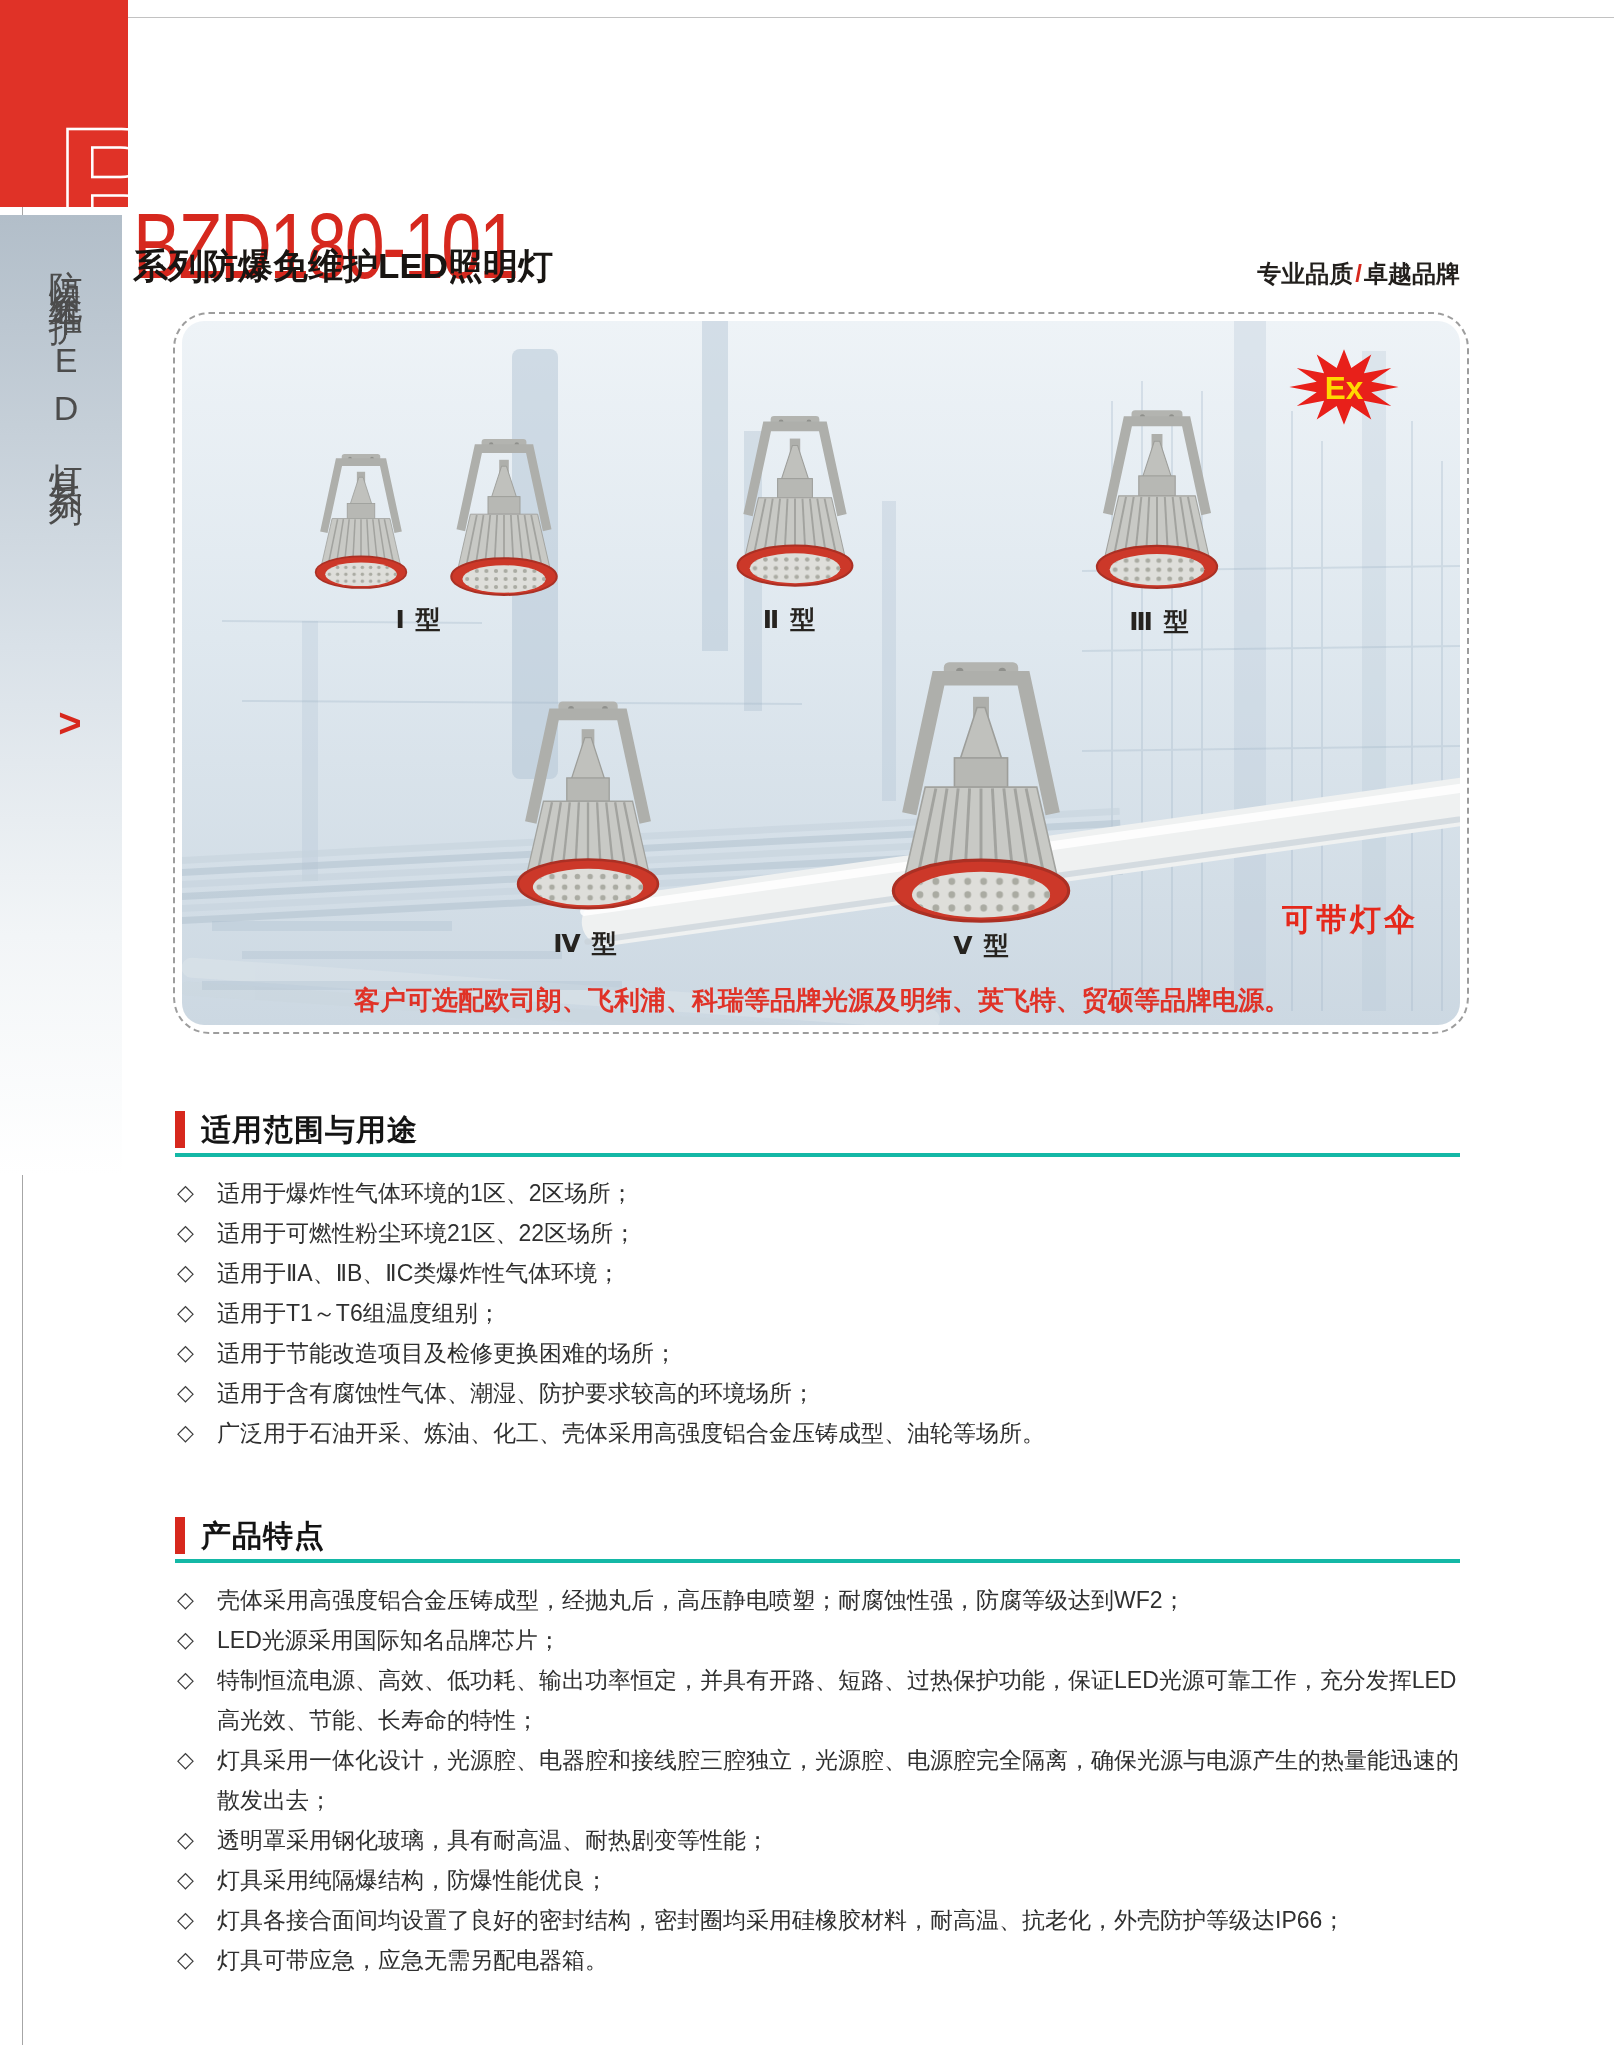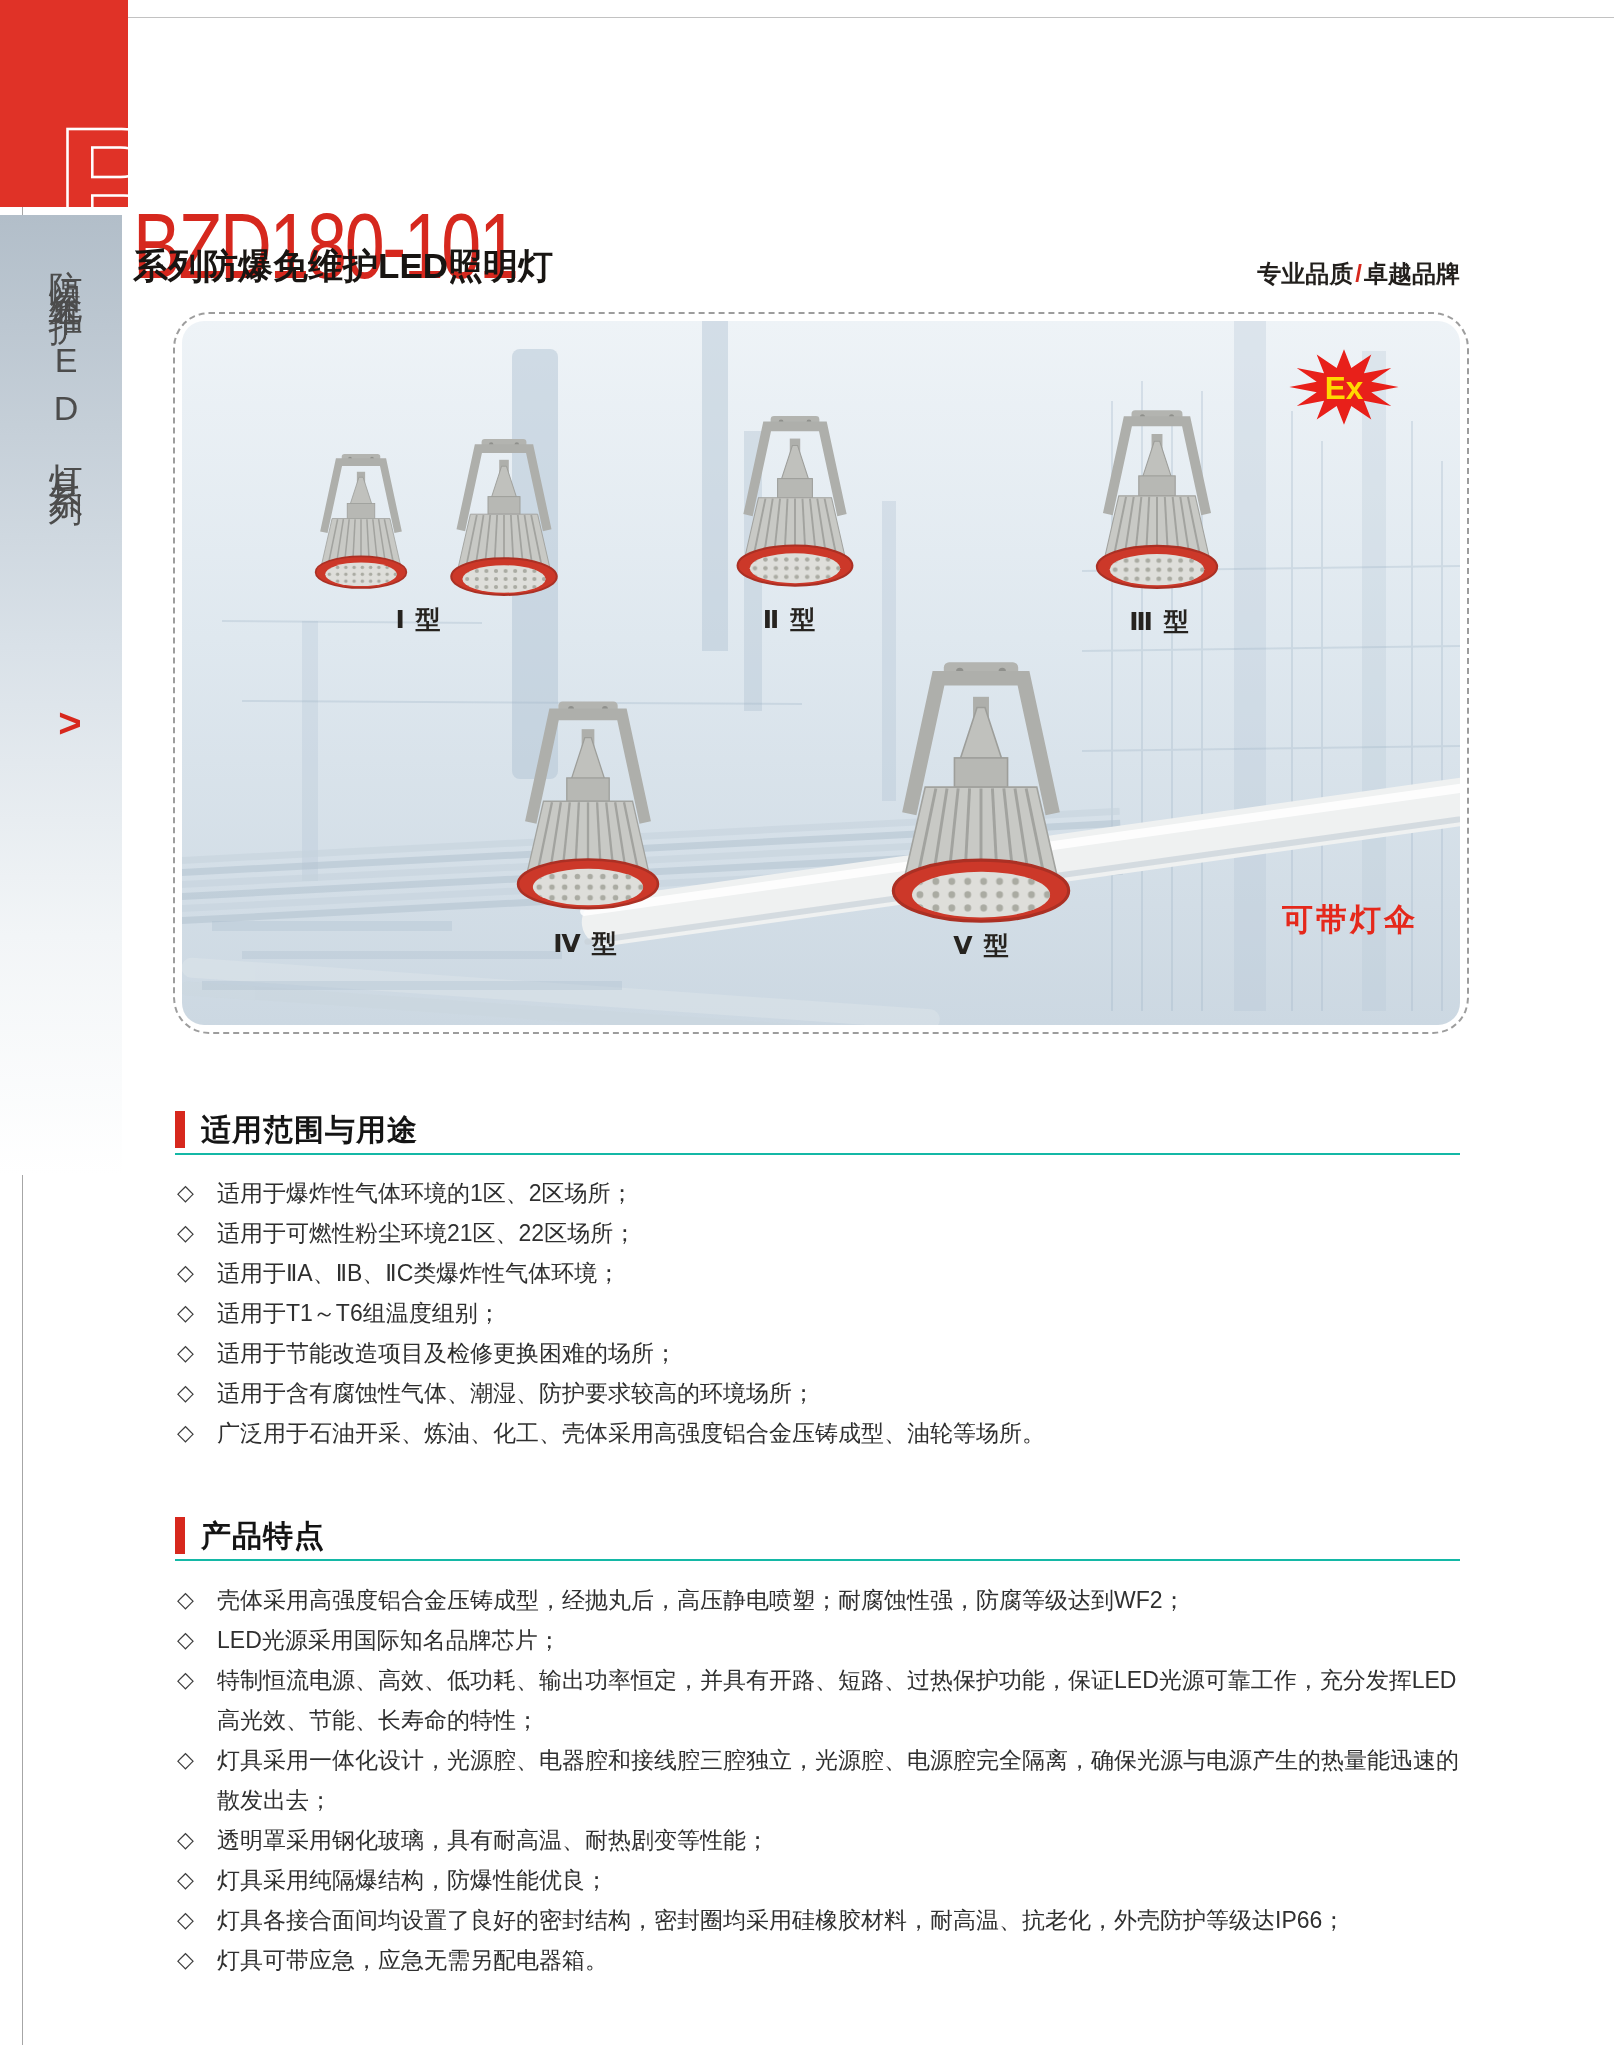--- a/index.html
+++ b/index.html
@@ -39,21 +39,21 @@
   .lamp{position:absolute;}
   .lamp-label{position:absolute;transform:translate(-50%,0);font-size:25px;font-weight:700;color:#26231f;
               white-space:nowrap;letter-spacing:2px;}
   .ex-badge{position:absolute;left:1104px;top:24px;width:116px;height:84px;}
   .umbrella{position:absolute;left:1168px;top:578px;transform:translate(-50%,0);
             color:#e5281b;font-size:31px;font-weight:800;letter-spacing:3px;white-space:nowrap;}
   .brands{position:absolute;left:70px;top:662px;width:1140px;text-align:center;
           color:#e03227;font-size:26px;font-weight:600;white-space:nowrap;}
 
   
-  .sec-head{position:absolute;left:175px;width:1285px;height:43px;border-bottom:2px solid #14b8a6;}
+  .sec-head{position:absolute;left:175px;width:1285px;height:43px;border-bottom:4px solid #14b8a6;}
   .sec-bar{position:absolute;left:0;top:1px;width:10px;height:37px;background:#d7281d;}
   .sec-title{position:absolute;left:26px;top:0;margin:0;font-size:30px;font-weight:700;color:#141414;
              line-height:39px;letter-spacing:1px;}
 
   .blist{position:absolute;left:175px;width:1285px;margin:0;padding:0;list-style:none;}
   .blist li{position:relative;padding-left:42px;font-size:23px;line-height:40px;color:#2f2f2f;}
   .blist .dm{position:absolute;left:2px;top:0;font-size:22px;color:#3d3d3d;}
 </style>
 </head>
 <body>
@@ -198,20 +198,21 @@
           <use href="#lampSym"></use>
         </svg>
 
       <div class="lamp-label" style="left:237px;top:282px">Ⅰ 型</div>
       <div class="lamp-label" style="left:608px;top:282px">Ⅱ 型</div>
       <div class="lamp-label" style="left:978px;top:284px">Ⅲ 型</div>
       <div class="lamp-label" style="left:404px;top:606px">Ⅳ 型</div>
       <div class="lamp-label" style="left:800px;top:608px">Ⅴ 型</div>
 
       <div class="umbrella">可带灯伞</div>
+      <div class="brands">客户可选配欧司朗、飞利浦、科瑞等品牌光源及明纬、英飞特、贸硕等品牌电源。</div>
     </div>
   </div>
 
   <div class="sec-head" style="top:1110px">
     <span class="sec-bar"></span>
     <h2 class="sec-title">适用范围与用途</h2>
   </div>
   <ul class="blist" style="top:1173px">
     <li><span class="dm">◇</span><span>适用于爆炸性气体环境的1区、2区场所；</span></li>
     <li><span class="dm">◇</span><span>适用于可燃性粉尘环境21区、22区场所；</span></li>

